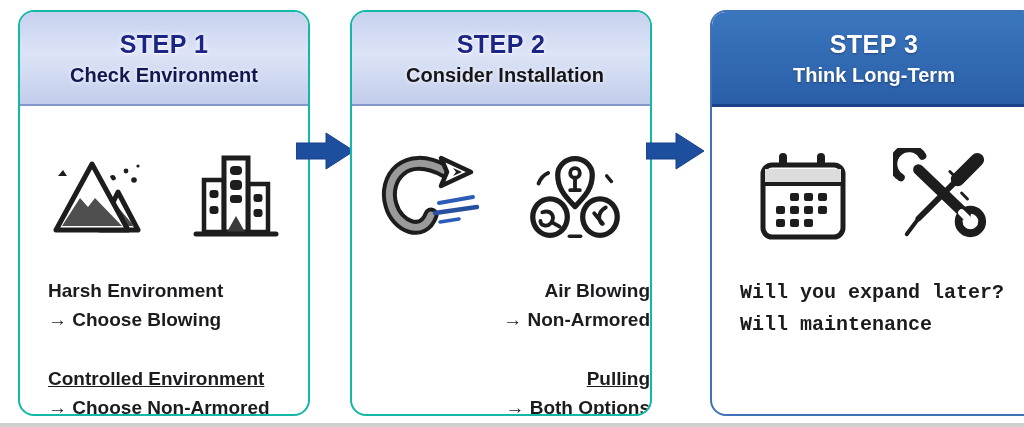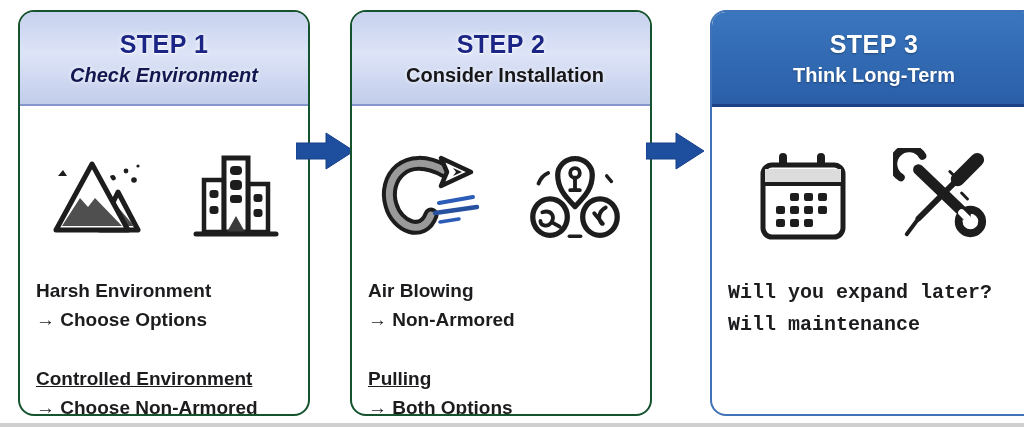--- a/index.html
+++ b/index.html
@@ -3,53 +3,53 @@
 <meta charset="utf-8">
 <style>
   html,body{margin:0;padding:0;}
   body{
     width:1024px;height:427px;position:relative;overflow:hidden;
     background:#ffffff;
     font-family:"Liberation Sans", sans-serif;
   }
   .card{
     position:absolute;top:10px;height:406px;background:#ffffff;
-    border:2px solid #14532d;border-radius:16px;box-sizing:border-box;
+    border:2px solid #14b8a6;border-radius:16px;box-sizing:border-box;
     overflow:hidden;
   }
   .card1{left:18px;width:292px;}
-  .card2{left:350px;width:302px;}
+  .card2{left:350px;width:302px;text-align:right;}
   .card3{left:710px;width:328px;border-color:#3f72b6;}
   .header{
     height:92px;display:flex;flex-direction:column;align-items:center;
     justify-content:center;gap:5px;border-radius:13px 13px 0 0;
   }
   .header.light{
     background:linear-gradient(180deg,#c7d1ee 0%,#dde4f7 45%,#c2cdeb 100%);
     border-bottom:2px solid #8496cc;
   }
   .header.dark{
     background:linear-gradient(180deg,#3a76be 0%,#2a5fa8 100%);
     border-bottom:3px solid #1c4187;
   }
   .step-title{
     font-size:25px;font-weight:bold;color:#1b2585;letter-spacing:.5px;
     text-shadow:0 0 5px rgba(255,255,255,.95), 0 1px 0 #fff;
   }
   .header.dark .step-title{color:#ffffff;text-shadow:0 1px 2px rgba(0,0,0,.35);}
   .step-sub{font-size:20px;font-weight:bold;}
-  .sub-navy{color:#12174f;text-shadow:0 0 4px rgba(255,255,255,.9);font-style:italic;}
+  .sub-navy{color:#12174f;text-shadow:0 0 4px rgba(255,255,255,.9);}
   .sub-dark{color:#17171a;text-shadow:0 0 4px rgba(255,255,255,.9);margin-left:8px;}
   .header.dark .step-sub{color:#ffffff;text-shadow:0 1px 2px rgba(0,0,0,.35);}
   .icons{
     margin-top:40px;height:98px;display:flex;justify-content:center;
     align-items:center;gap:44px;
   }
   .icon{display:inline-flex;}
-  .text{margin-top:32px;padding-left:16px;font-size:19px;font-weight:bold;color:#1c1c1f;}
+  .text{margin-top:32px;padding-left:28px;font-size:19px;font-weight:bold;color:#1c1c1f;}
   .group + .group{margin-top:30px;text-decoration:underline;}
   .line{line-height:29px;white-space:nowrap;}
   .card3 .text{font-size:20px;font-family:Liberation Mono, monospace;}
   .card3 .line{line-height:32px;}
   .arrow{position:absolute;top:130px;width:60px;height:42px;}
   .arrow1{left:296px;}
   .arrow2{left:646px;}
   .bottom-strip{
     position:absolute;left:0;bottom:0;width:1024px;height:4px;
     background:#cfcfcf;
@@ -90,21 +90,21 @@
         <rect x="38" y="30" width="12" height="10" rx="4" fill="#1d1d1d"></rect>
         <rect x="38" y="45" width="12" height="8" rx="3" fill="#1d1d1d"></rect>
         <path d="M35 82 L44 66 L53 82 Z" fill="#3b3b3b"></path>
         <path d="M4 84 H84" stroke="#1d1d1d" stroke-width="5" stroke-linecap="round"></path>
       </svg>
     </span>
   </div>
   <div class="text">
     <div class="group">
       <div class="line">Harsh Environment</div>
-      <div class="line">→ Choose Options</div>
+      <div class="line">→ Choose Blowing</div>
     </div>
     <div class="group">
       <div class="line">Controlled Environment</div>
       <div class="line">→ Choose Non-Armored</div>
     </div>
   </div>
 </div>
 
 <div class="arrow arrow1">
   <svg width="60" height="42" viewBox="0 0 60 42">

